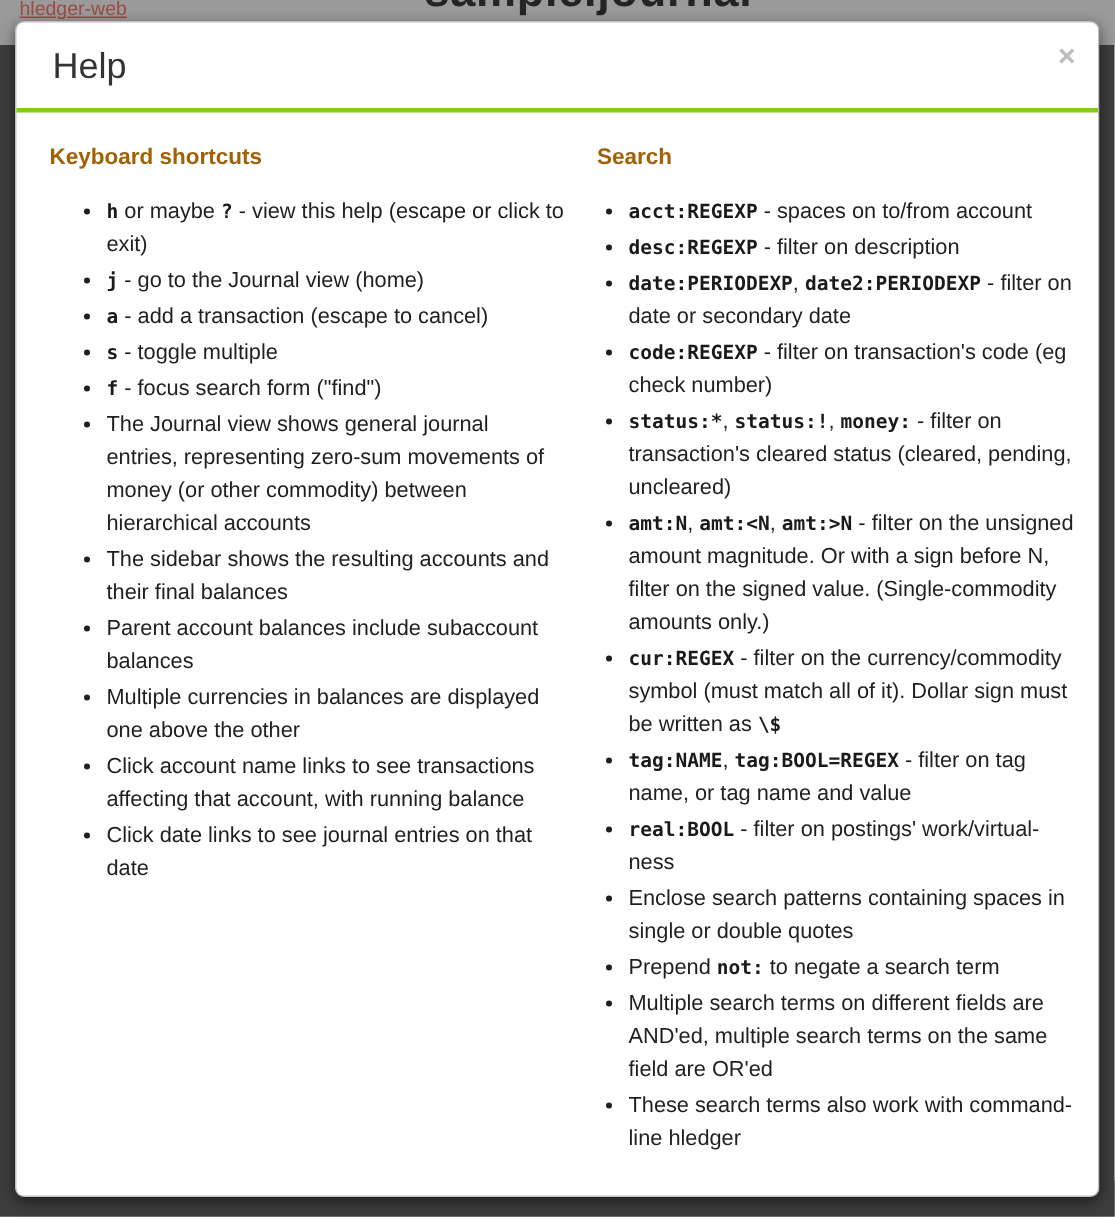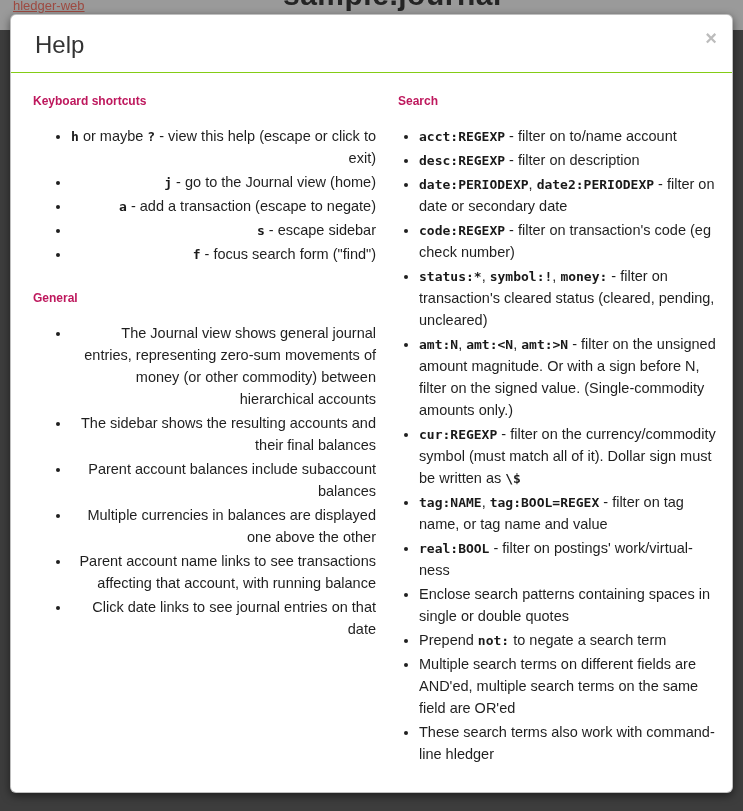--- a/index.html
+++ b/index.html
@@ -29,40 +29,40 @@
   .modal {
     position: absolute; left: 10px; top: 14px; width: 723px; min-height: 772px;
     background: #fff;
     border: 1px solid rgba(0,0,0,0.25);
     border-radius: 6px;
     box-shadow: 0 3px 9px rgba(0,0,0,0.5);
   }
   .modal-header {
     position: relative;
     padding: 16px 15px 13px 24px;
-    border-bottom: 1px solid #84cc16;
+    border-bottom: 3px solid #84cc16;
   }
   .modal-title { font-size: 24px; font-weight: 500; line-height: 1.15; color: #333; }
   .close {
     position: absolute; top: 13px; right: 15px;
     border: 0; background: none; cursor: pointer;
     font-size: 20px; font-weight: bold; color: #bcbcbc; line-height: 1;
     font-family: "Liberation Sans", sans-serif;
   }
   .modal-body { display: flex; padding: 21px 12px 25px 22px; }
   .col-left  { width: 365px; flex: none; padding-right: 22px; }
   .col-right { flex: 1; }
-  .section-heading { font-size: 12px; font-weight: bold; color: #be185d; margin: 26px 0 17px 0; }
+  .section-heading { font-size: 15px; font-weight: bold; color: #a16207; margin: 26px 0 17px 0; }
   .col-left .section-heading:first-child,
   .col-right .section-heading:first-child { margin-top: 0; }
   .bullets {
     list-style: disc;
     font-size: 14.5px; line-height: 1.52; color: #1f1f1f;
   }
-  .col-left  .bullets { padding-left: 38px; text-align: right; }
+  .col-left  .bullets { padding-left: 38px; }
   .col-right .bullets { padding-left: 21px; }
   .bullets li { margin: 0 0 2px 0; }
   .code {
     font-family: "DejaVu Sans Mono", "Liberation Mono", monospace;
     font-weight: bold; font-size: 13px; color: #1a1a1a;
   }
   
   .bottom-band { position: absolute; left: 0; right: 0; bottom: 0; height: 24px; background: #3d3d3d; }
 </style>
 </head>
@@ -79,44 +79,43 @@
   <div class="modal-header">
     <h1 class="modal-title">Help</h1>
     <button class="close">×</button>
   </div>
   <div class="modal-body">
     <div class="col-left">
       <h2 class="section-heading">Keyboard shortcuts</h2>
       <ul class="bullets">
           <li><span class="code">h</span><span> or maybe </span><span class="code">?</span><span> - view this help (escape or click to exit)</span></li>
           <li><span class="code">j</span><span> - go to the Journal view (home)</span></li>
-          <li><span class="code">a</span><span> - add a transaction (escape to negate)</span></li>
-          <li><span class="code">s</span><span> - escape sidebar</span></li>
+          <li><span class="code">a</span><span> - add a transaction (escape to cancel)</span></li>
+          <li><span class="code">s</span><span> - toggle multiple</span></li>
           <li><span class="code">f</span><span> - focus search form ("find")</span></li>
         </ul>
-      <h2 class="section-heading">General</h2>
       <ul class="bullets">
           <li><span>The Journal view shows general journal entries, representing zero-sum movements of money (or other commodity) between hierarchical accounts</span></li>
           <li><span>The sidebar shows the resulting accounts and their final balances</span></li>
           <li><span>Parent account balances include subaccount balances</span></li>
           <li><span>Multiple currencies in balances are displayed one above the other</span></li>
-          <li><span>Parent account name links to see transactions affecting that account, with running balance</span></li>
+          <li><span>Click account name links to see transactions affecting that account, with running balance</span></li>
           <li><span>Click date links to see journal entries on that date</span></li>
         </ul>
     </div>
     <div class="col-right">
       <h2 class="section-heading">Search</h2>
       <ul class="bullets">
-          <li><span class="code">acct:REGEXP</span><span> - filter on to/name account</span></li>
+          <li><span class="code">acct:REGEXP</span><span> - spaces on to/from account</span></li>
           <li><span class="code">desc:REGEXP</span><span> - filter on description</span></li>
           <li><span class="code">date:PERIODEXP</span><span>, </span><span class="code">date2:PERIODEXP</span><span> - filter on date or secondary date</span></li>
           <li><span class="code">code:REGEXP</span><span> - filter on transaction's code (eg check number)</span></li>
-          <li><span class="code">status:*</span><span>, </span><span class="code">symbol:!</span><span>, </span><span class="code">money:</span><span> - filter on transaction's cleared status (cleared, pending, uncleared)</span></li>
+          <li><span class="code">status:*</span><span>, </span><span class="code">status:!</span><span>, </span><span class="code">money:</span><span> - filter on transaction's cleared status (cleared, pending, uncleared)</span></li>
           <li><span class="code">amt:N</span><span>, </span><span class="code">amt:&lt;N</span><span>, </span><span class="code">amt:&gt;N</span><span> - filter on the unsigned amount magnitude. Or with a sign before N, filter on the signed value. (Single-commodity amounts only.)</span></li>
-          <li><span class="code">cur:REGEXP</span><span> - filter on the currency/commodity symbol (must match all of it). Dollar sign must be written as </span><span class="code">\$</span></li>
+          <li><span class="code">cur:REGEX</span><span> - filter on the currency/commodity symbol (must match all of it). Dollar sign must be written as </span><span class="code">\$</span></li>
           <li><span class="code">tag:NAME</span><span>, </span><span class="code">tag:BOOL=REGEX</span><span> - filter on tag name, or tag name and value</span></li>
           <li><span class="code">real:BOOL</span><span> - filter on postings' work/virtual-ness</span></li>
           <li><span>Enclose search patterns containing spaces in single or double quotes</span></li>
           <li><span>Prepend </span><span class="code">not:</span><span> to negate a search term</span></li>
           <li><span>Multiple search terms on different fields are AND'ed, multiple search terms on the same field are OR'ed</span></li>
           <li><span>These search terms also work with command-line hledger</span></li>
         </ul>
     </div>
   </div>
 </div>

